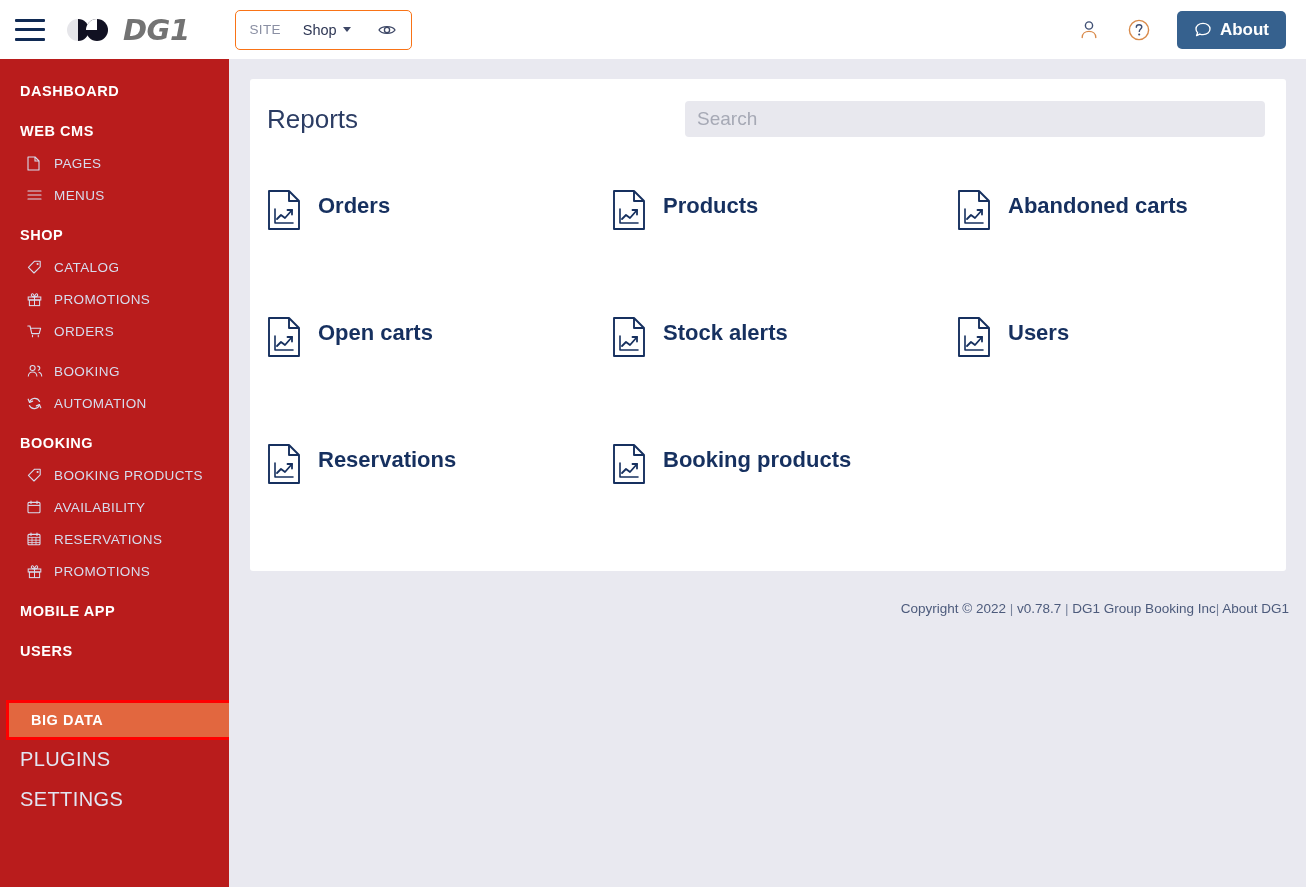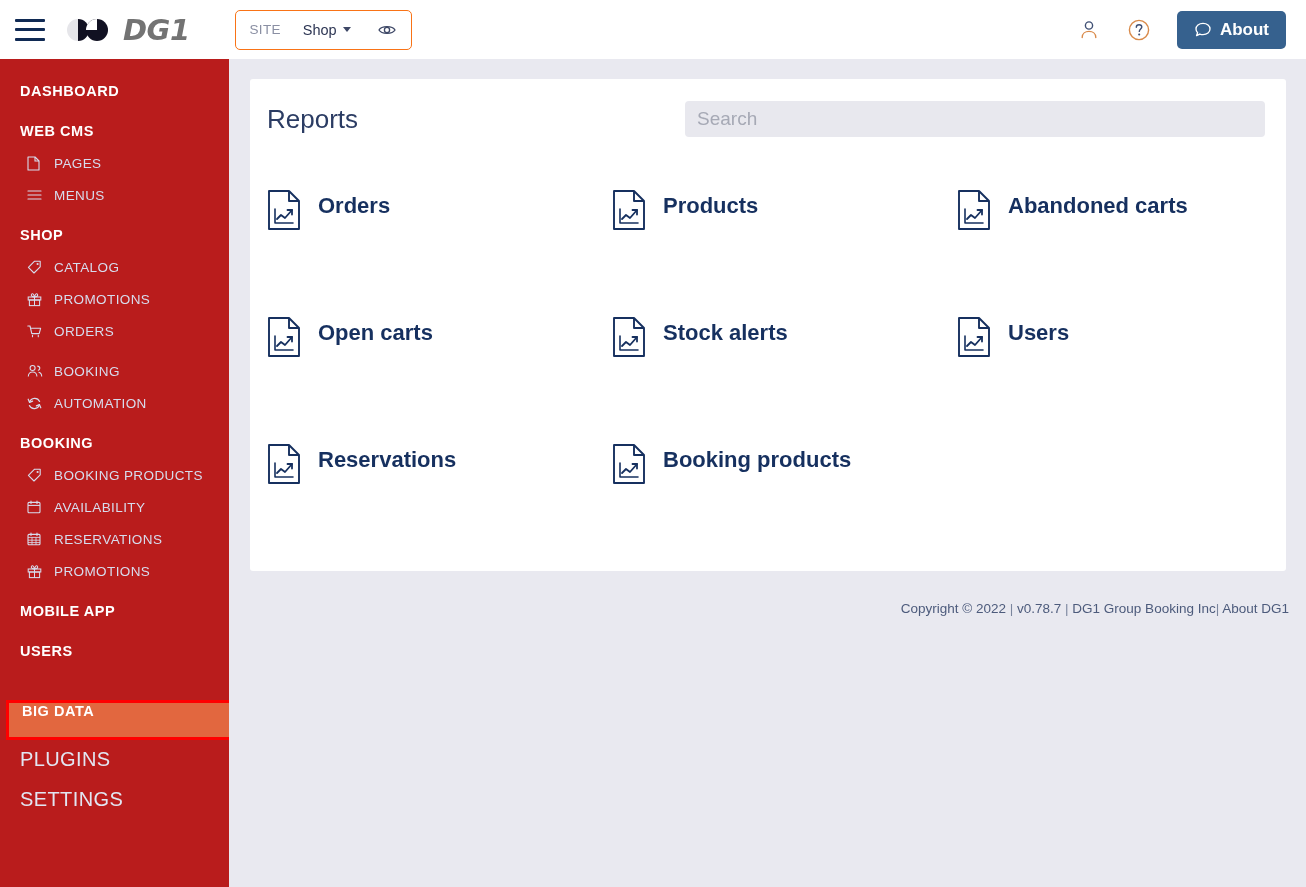--- a/index.html
+++ b/index.html
@@ -143,22 +143,22 @@
     position: relative;
     margin: 6px 10px 6px 9px;
   }
   .big-data {
     background: #e2673f;
     color: #ffffff;
     font-size: 14.5px;
     font-weight: 700;
     letter-spacing: .55px;
     height: 34px;
-    display: flex; align-items: flex-start;
-    padding-left: 13px;
+    display: flex; align-items: center;
+    padding-left: 22px;
     outline: 3px solid #ff0000;
     cursor: pointer;
     margin-top: 36px;
   }
 
   
   .main {
     position: absolute;
     top: 59px; left: 229px;
     width: 1077px; height: 828px;

